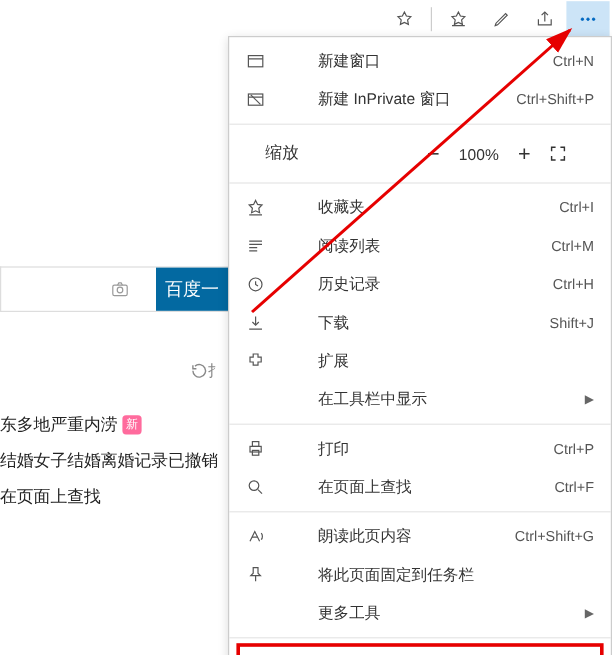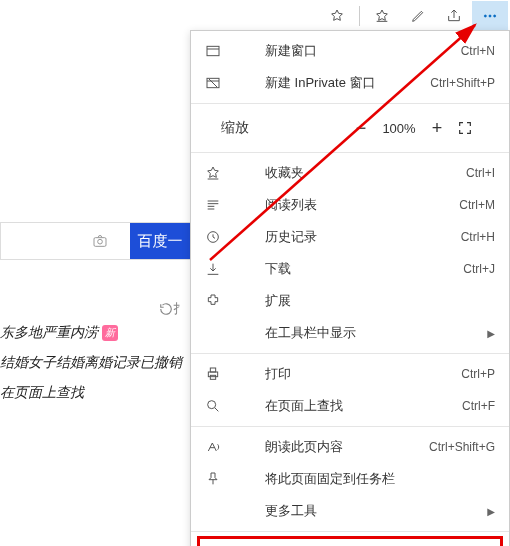--- a/index.html
+++ b/index.html
@@ -8,24 +8,24 @@
 .toolbar { height: 32px; display: flex; justify-content: flex-end; align-items: center; border-bottom: 1px solid transparent; padding-right: 2px; }
 .toolbar .divider { width: 1px; height: 20px; background: #ccc; margin: 0 4px; }
 .toolbar .tbtn { width: 36px; height: 30px; display: flex; align-items: center; justify-content: center; color: #555; }
 .toolbar .tbtn svg { stroke: #555; }
 .toolbar .tbtn.more { background: #cce4f7; }
 .toolbar .tbtn.more svg { stroke: #0067c0; fill: #0067c0; }
 
 .bg-left { position: absolute; top: 32px; left: 0; width: 190px; height: 514px; }
 .search-row { display: flex; align-items: center; height: 38px; margin-top: 190px; border-top: 1px solid #ddd; border-bottom: 1px solid #ddd; border-left: 1px solid #ddd; }
 .cam { flex: 0 0 60px; display:flex; align-items:center; justify-content:center; }
-.baidu-btn { flex: 0 0 60px; background: #1d4ed8; color: #fff; height: 100%; display:flex; align-items:center; justify-content:center; font-size: 15px; }
+.baidu-btn { flex: 0 0 60px; background: #0369a1; color: #fff; height: 100%; display:flex; align-items:center; justify-content:center; font-size: 15px; }
 .spacer { flex: 1; }
 .refresh { display:flex; align-items:center; justify-content:flex-end; margin-top: 40px; padding-right: 4px; color:#888; font-size:13px; }
-.news-list { margin-top: 0; font-style: italic; }
+.news-list { margin-top: 21px; }
 .news-item { padding: 6px 0; font-size: 14px; color: #222; display:flex; align-items:center; }
 .new-badge { background:#ff6b9d; color:#fff; font-size:10px; padding:1px 3px; border-radius:3px; margin-left:4px; }
 
 .menu { position: absolute; top: 30px; right: 0; width: 320px; background: #fff; border: 1px solid #ccc; box-shadow: 0 2px 8px rgba(0,0,0,.15); padding: 4px 0; }
 .menu-item { display:flex; align-items:center; height: 32px; padding: 0 14px; color: #333; gap: 28px; }
 .menu-item .mi-icon { width: 22px; display:flex; align-items:center; justify-content:flex-start; margin-right: 10px; }
 .menu-item .mi-label { flex: 1; font-size: 13px; }
 .menu-item .mi-shortcut { font-size: 12px; color: #555; }
 .menu-item .chev { margin-left: 8px; color:#666; font-size: 10px; }
 .menu-sep { height: 1px; background: #e5e5e5; margin: 4px 0; }
@@ -187,21 +187,21 @@
 
   <div class="menu-item">
     <span class="mi-icon">
         <svg class="ico" viewBox="0 0 24 24" fill="none" stroke="#555" stroke-width="1.5">
           <path d="M12 4v10"></path>
           <path d="M8 11l4 4 4-4"></path>
           <path d="M4 20h16"></path>
         </svg>
       </span>
     <span class="mi-label">下载</span>
-    <span class="mi-shortcut">Ctrl+J</span>
+    <span class="mi-shortcut">Shift+J</span>
   </div>
 
   <div class="menu-item">
     <span class="mi-icon">
         <svg class="ico" viewBox="0 0 24 24" fill="none" stroke="#555" stroke-width="1.5">
           <path d="M9 3h6v4h4v6h-4v4H9v-4H5V7h4z"></path>
         </svg>
       </span>
     <span class="mi-label">扩展</span>
   </div>

